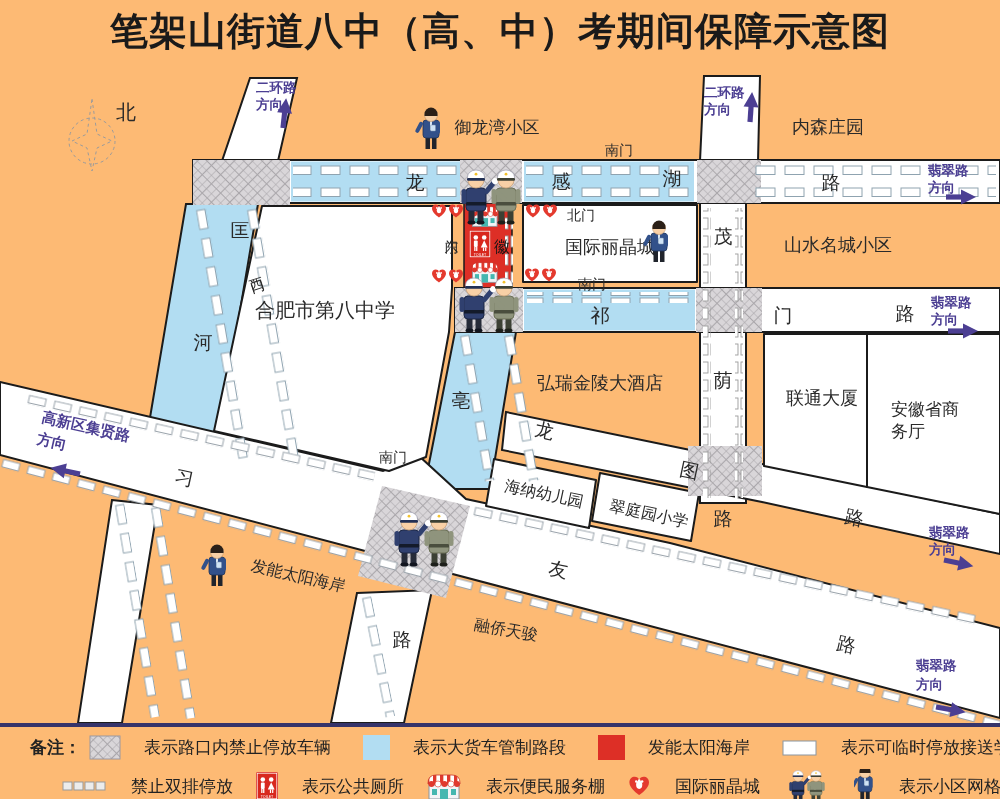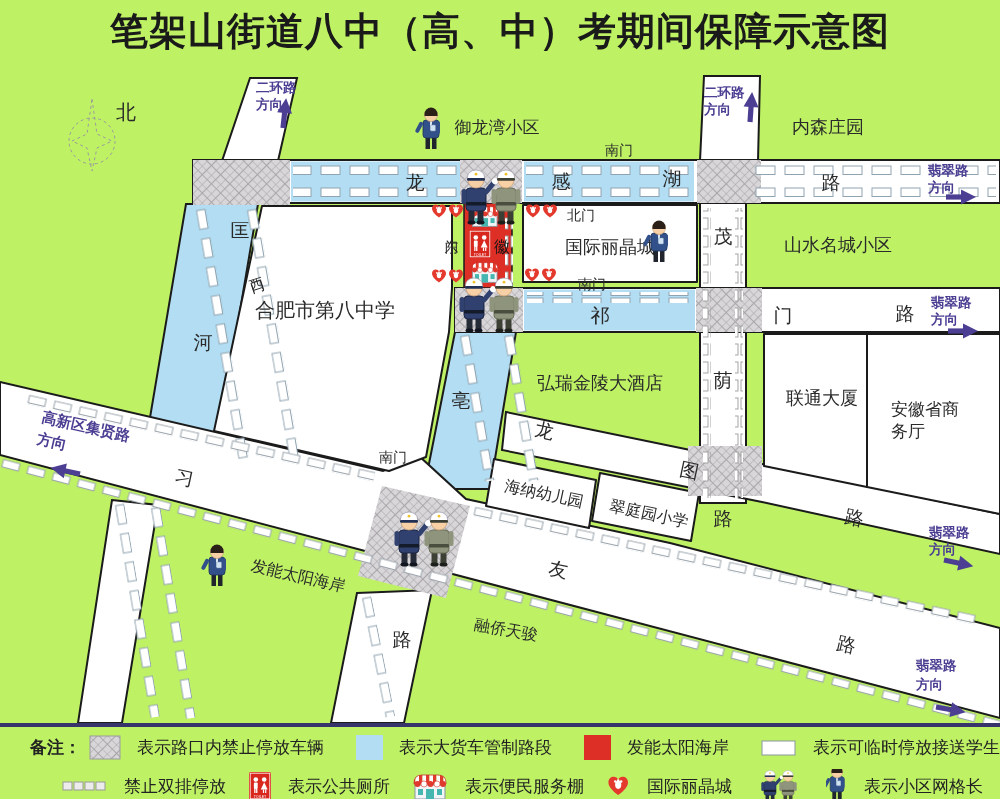--- a/index.html
+++ b/index.html
@@ -1,16 +1,16 @@
 <!DOCTYPE html>
 <html><head>
 <meta charset="utf-8">
 <style>
   html,body{margin:0;padding:0;background:#fff;}
-  .page{position:relative;width:1000px;height:799px;background:#bef264;overflow:hidden;
+  .page{position:relative;width:1000px;height:799px;background:#fdba74;overflow:hidden;
         font-family:"Liberation Sans","DejaVu Sans",sans-serif;}
   .title{position:absolute;top:6px;left:0;width:1000px;text-align:center;
          font-size:38px;font-weight:bold;color:#1a1a1a;letter-spacing:1px;white-space:nowrap;}
   svg{display:block;}
   #map{position:absolute;top:60px;left:0;}
   #map text{font-family:"Liberation Sans","DejaVu Sans",sans-serif;}
   .rd{font-size:19px;fill:#2a2a2a;text-anchor:middle;}
   .gate{font-size:14px;fill:#2a2a2a;text-anchor:middle;}
   .gs{text-anchor:start;}
   .place{font-size:18px;fill:#2a2a2a;text-anchor:middle;}
@@ -19,21 +19,21 @@
   .sign{font-size:13.5px;fill:#4c3f93;font-weight:bold;text-anchor:start;}
   .vtext{writing-mode:vertical-rl;text-orientation:upright;}
   .roadw{fill:#ffffff;stroke:#1b1b1b;stroke-width:2;}
   .roadb{fill:#b2ddf2;stroke:#1b1b1b;stroke-width:2;}
   .blk{fill:#ffffff;stroke:#1b1b1b;stroke-width:2;stroke-linejoin:round;}
   .hatch{fill:url(#pat-hatch);}
   .divider{position:absolute;top:723px;left:0;width:1000px;height:4px;background:#36346a;}
   .legend-row{position:absolute;display:flex;align-items:center;color:#222;font-size:17px;white-space:nowrap;}
   .lr1{top:735px;left:30px;gap:8px;}
   .lr2{top:768px;left:62px;gap:8px;}
-  .li{display:flex;align-items:center;gap:16px;}
+  .li{display:flex;align-items:center;gap:23px;}
   .sp1{margin-left:24px;} .sp2{margin-left:14px;}
 </style>
 </head>
 <body>
 
 <div class="page">
   <div class="title">笔架山街道八中（高、中）考期间保障示意图</div>
 
   <svg id="map" width="1000" height="663" viewBox="0 60 1000 663">
     <defs>

